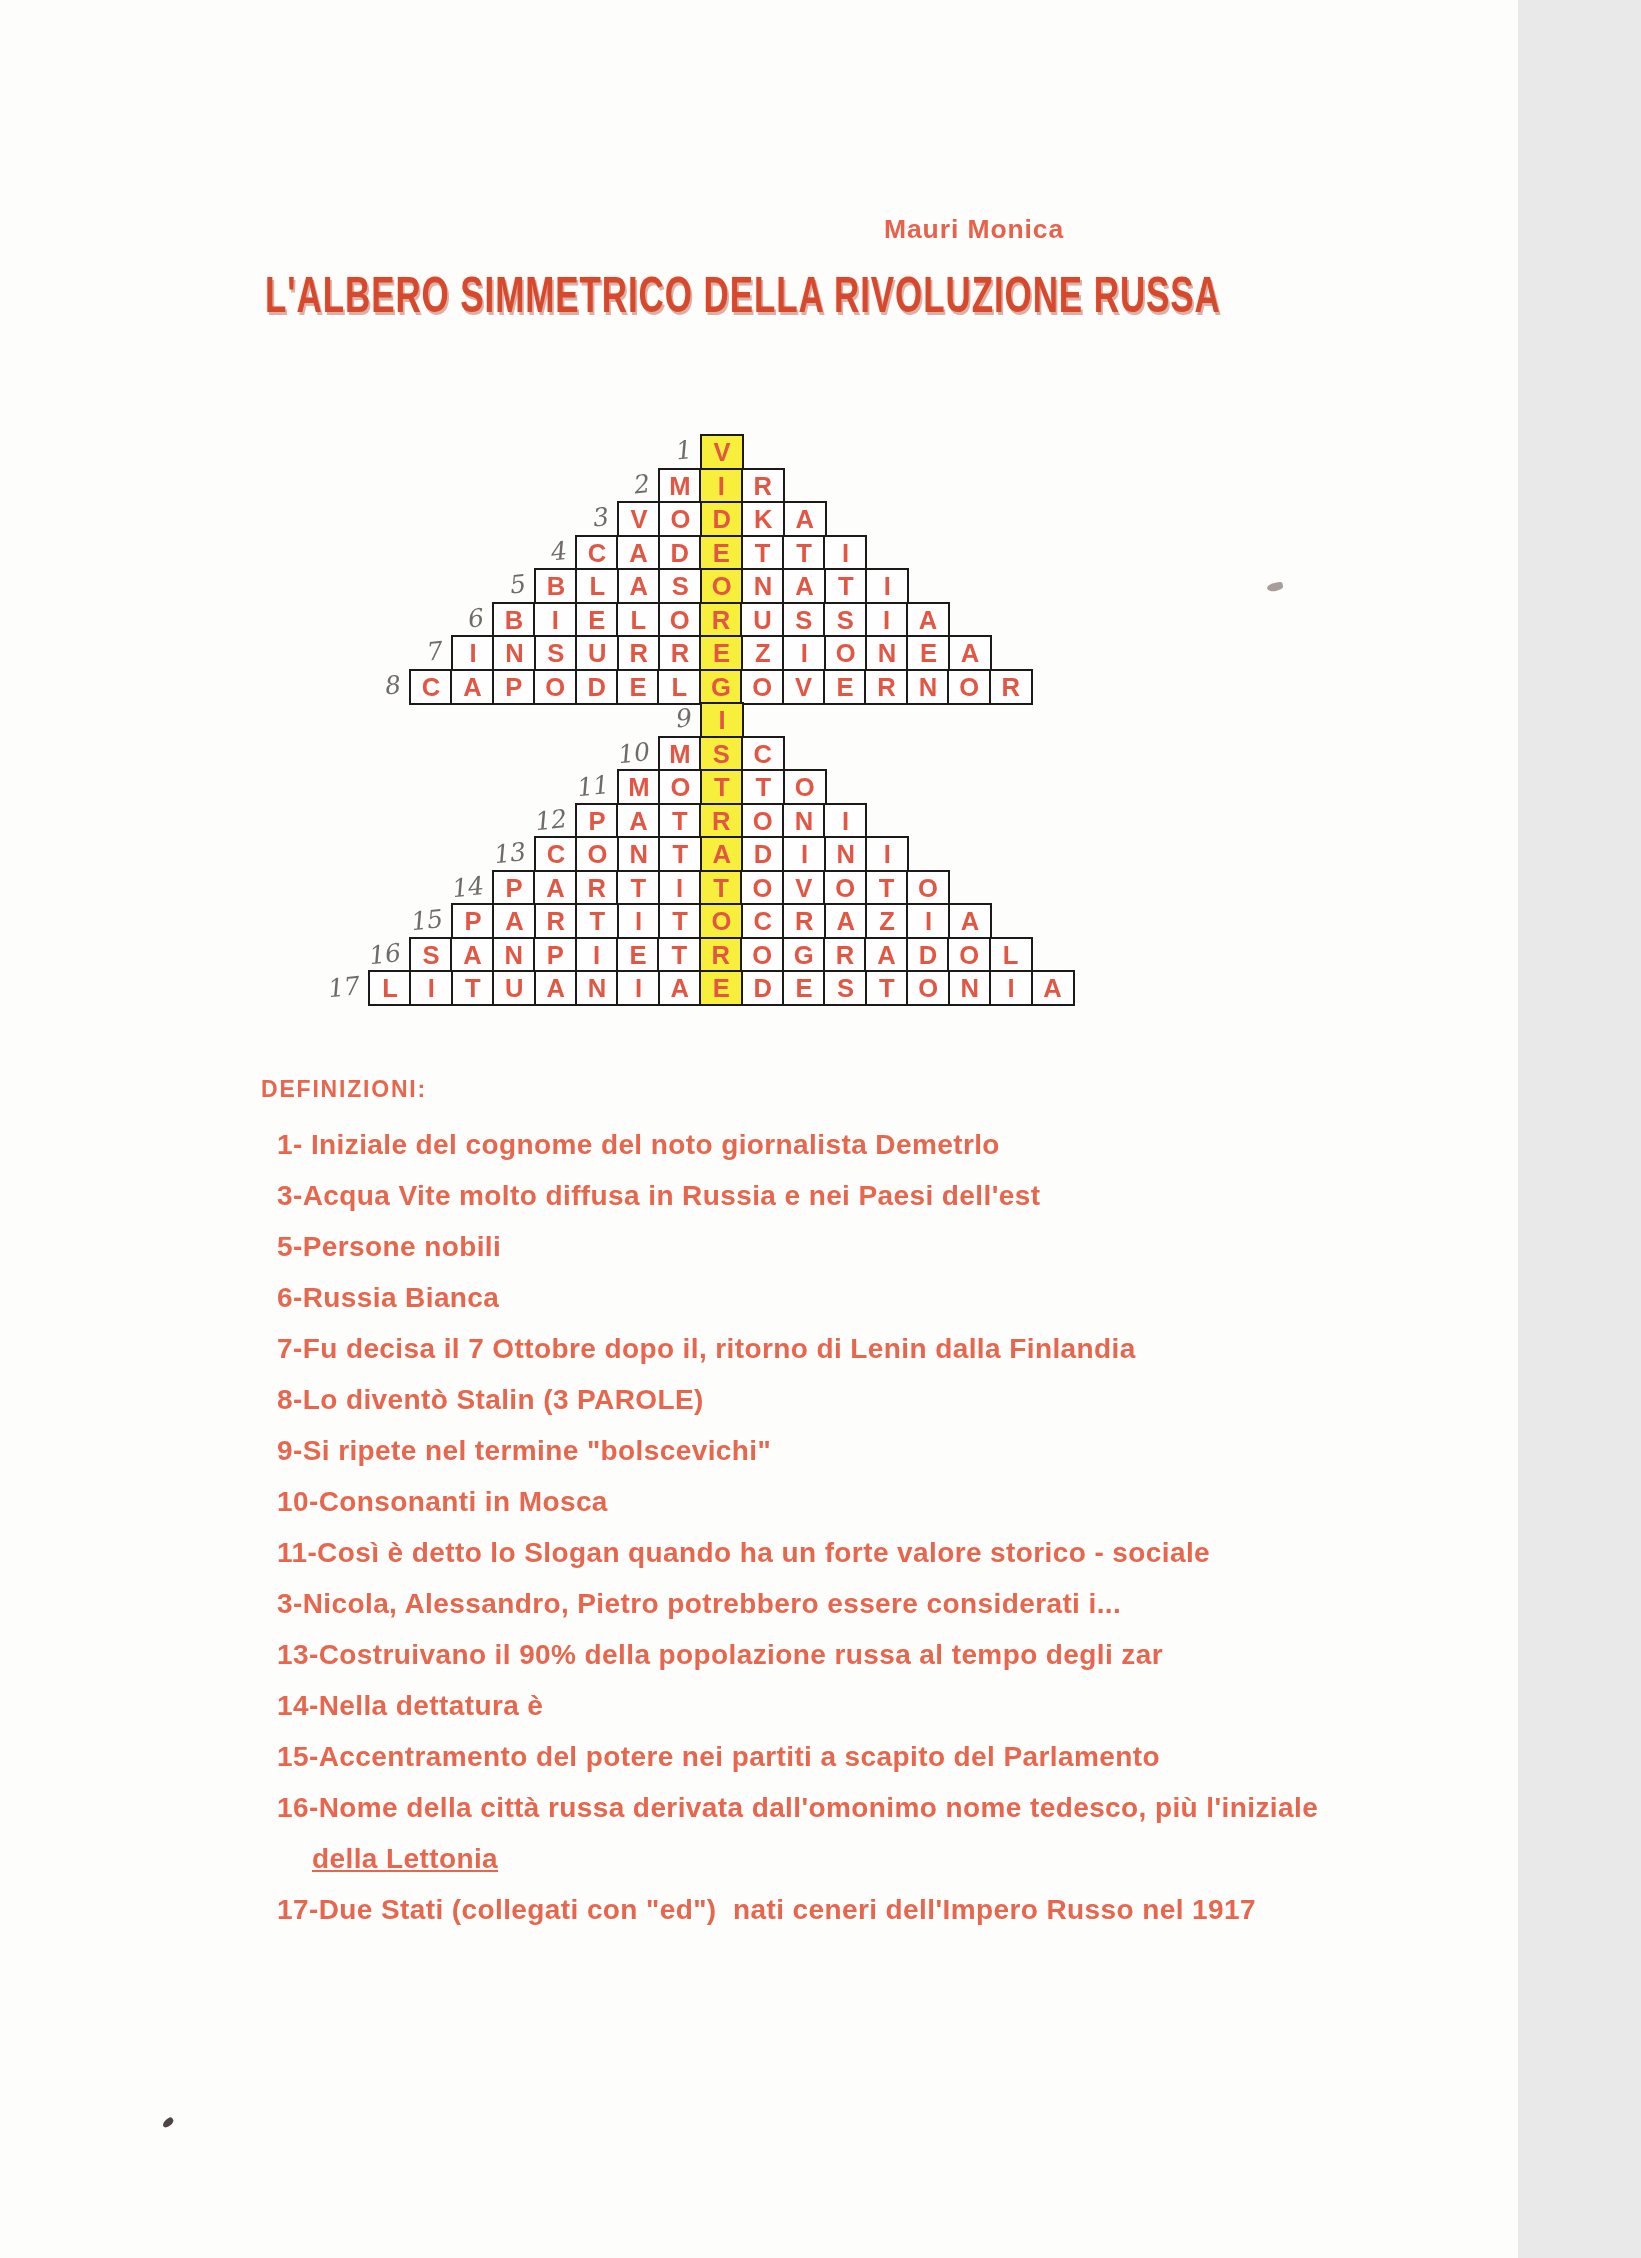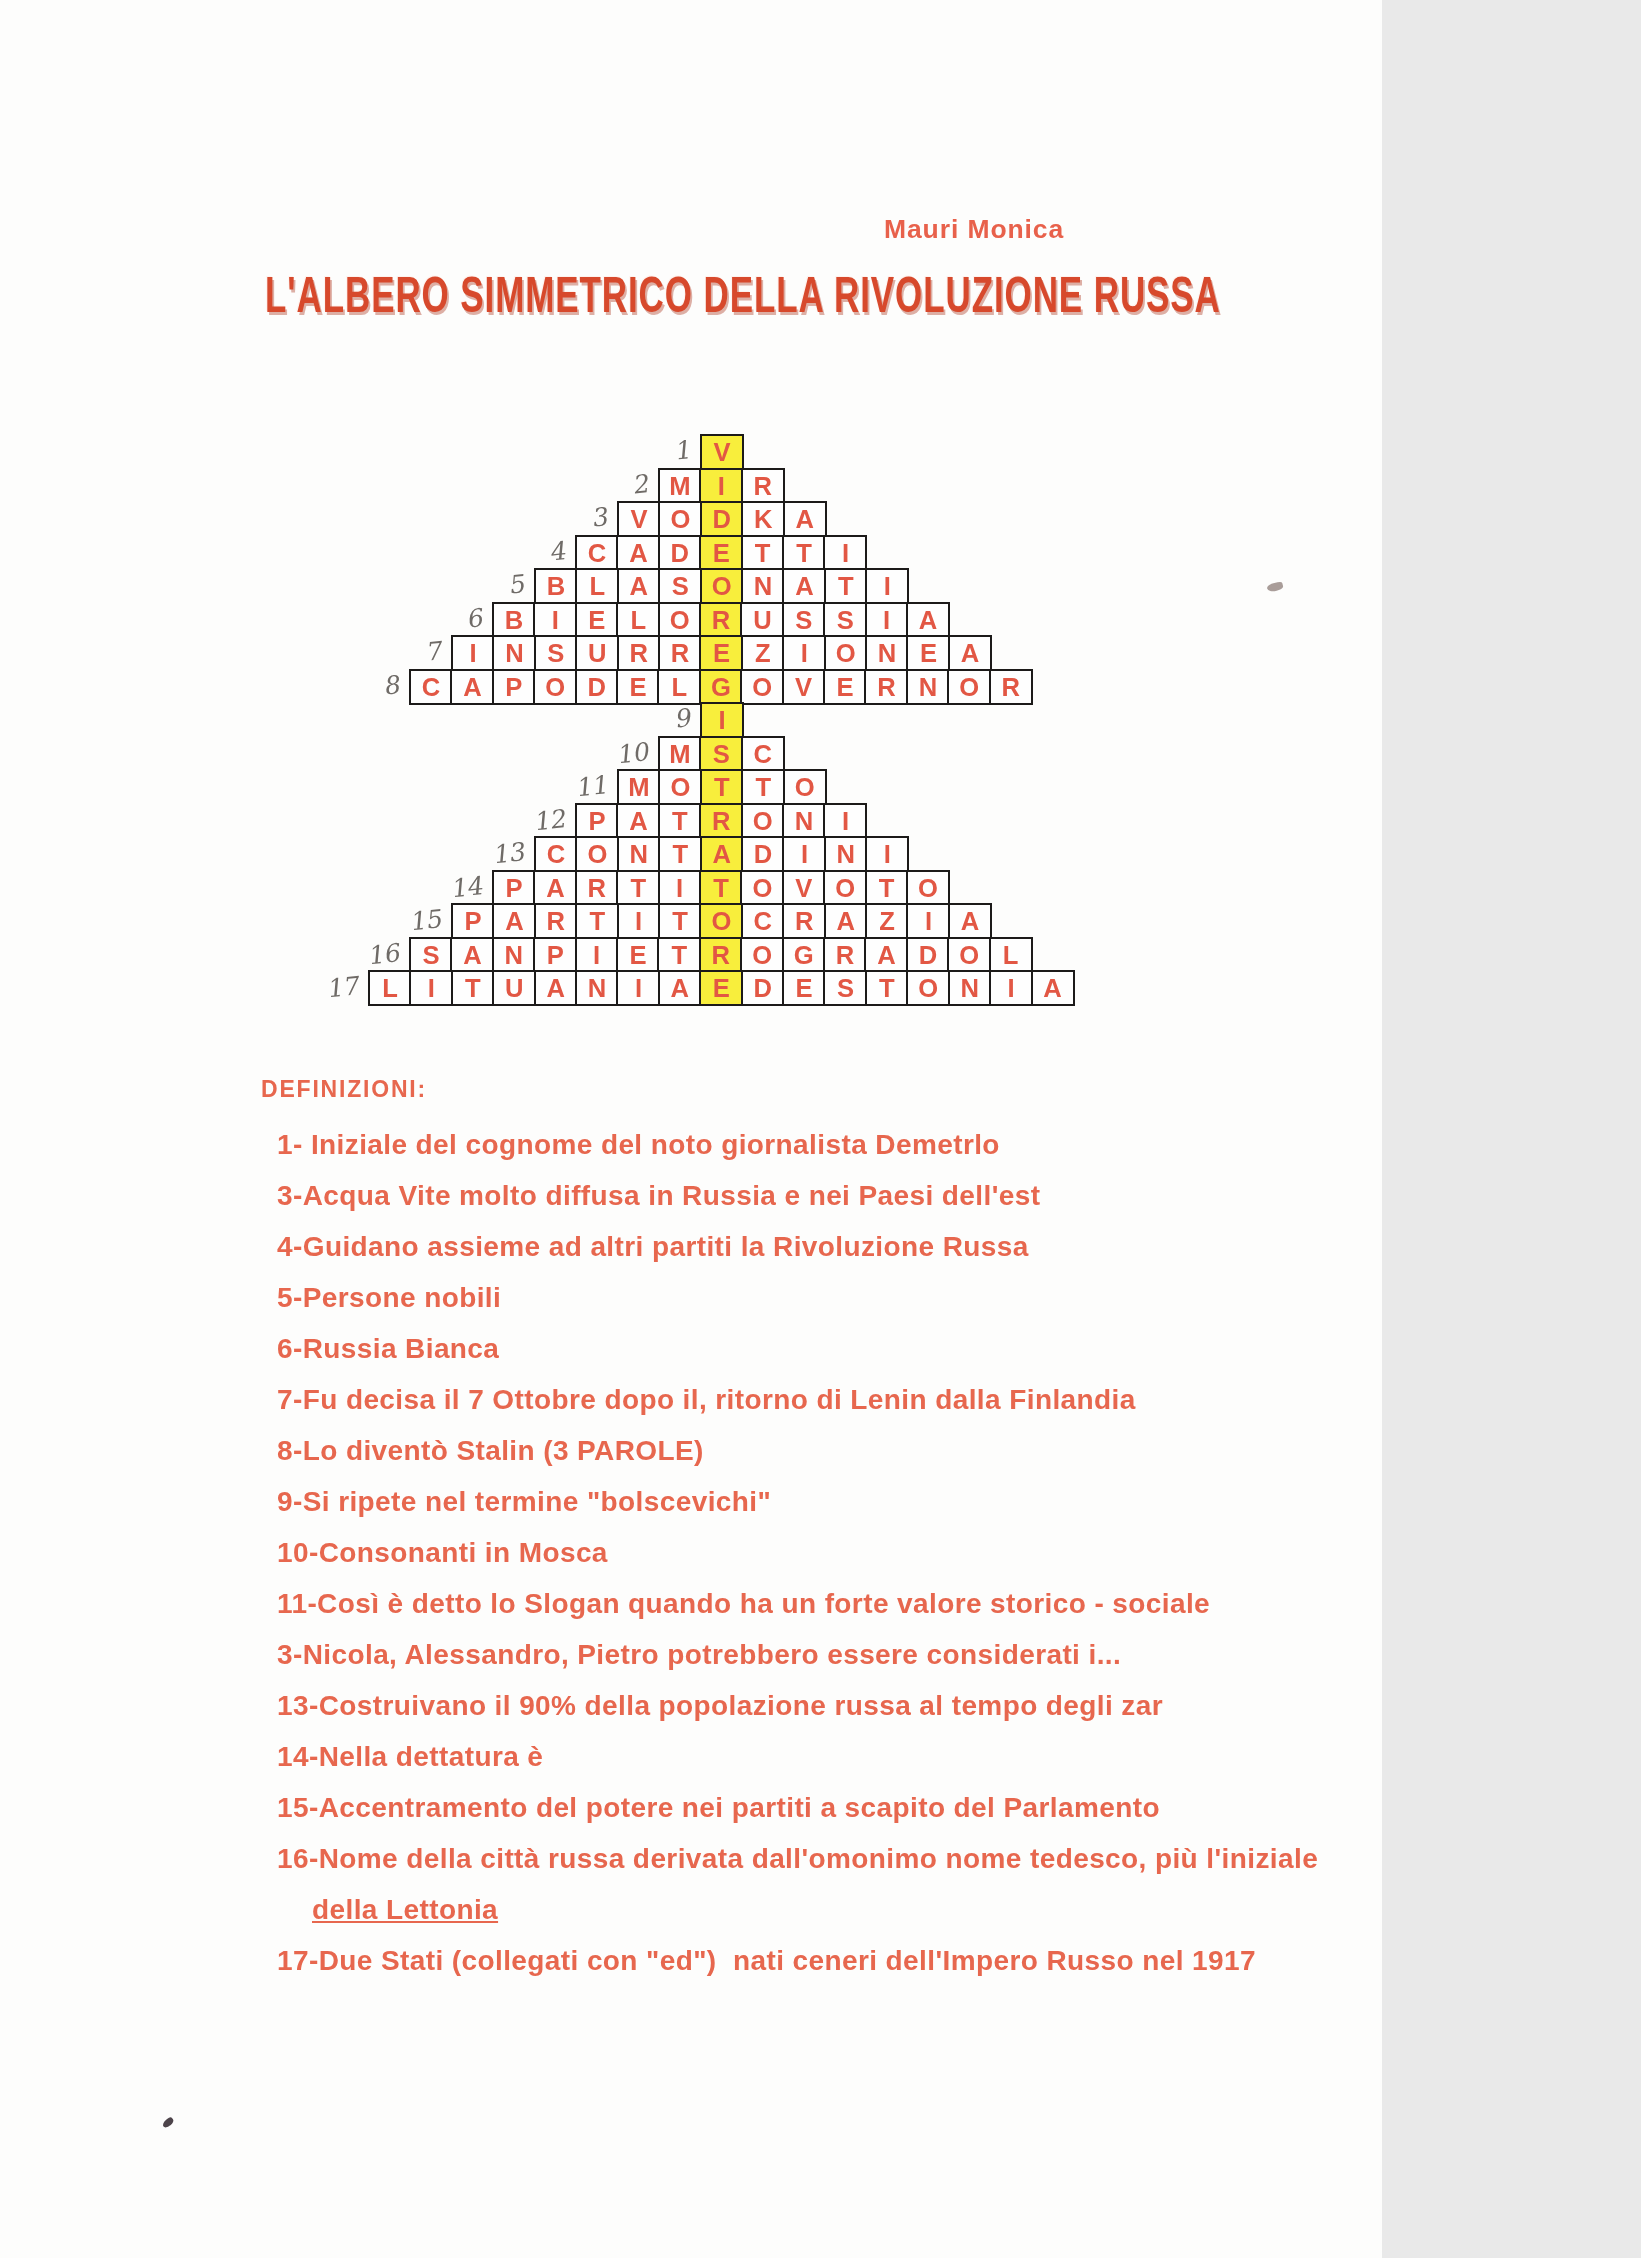--- a/index.html
+++ b/index.html
@@ -1,17 +1,17 @@
 <!DOCTYPE html>
 <html style="font-size:14px"><head>
 <meta charset="utf-8">
 <style>
   html,body{margin:0;padding:0;background:#e9e9e9;}
   .page{
-    position:relative;width:1382px;height:2258px;background:#fdfdfc;overflow:hidden;
+    position:relative;width:1518px;height:2258px;background:#fdfdfc;overflow:hidden;
     font-family:"Liberation Sans","DejaVu Sans",sans-serif;
   }
   .author{
     position:absolute;left:884px;top:214px;
     font-size:26.5px;font-weight:700;color:#e8614b;letter-spacing:0.9px;
   }
   .title{
     position:absolute;left:265px;top:266px;margin:0;white-space:nowrap;
     font-size:35px;font-weight:900;color:#d7492c;letter-spacing:0.9px;
     transform:scaleY(1.45);transform-origin:0 0;
@@ -257,21 +257,20 @@
         <div class="cell">I</div>
         <div class="cell">A</div>
       </div>
     </div>
 
   <div class="defs-heading">DEFINIZIONI:</div>
 
   <div class="clues">
       <div class="clue-line">1- Iniziale del cognome del noto giornalista Demetrlo</div>
       <div class="clue-line">3-Acqua Vite molto diffusa in Russia e nei Paesi dell'est</div>
-      <div class="clue-line">4-Guidano assieme ad altri partiti la Rivoluzione Russa</div>
       <div class="clue-line">5-Persone nobili</div>
       <div class="clue-line">6-Russia Bianca</div>
       <div class="clue-line">7-Fu decisa il 7 Ottobre dopo il, ritorno di Lenin dalla Finlandia</div>
       <div class="clue-line">8-Lo diventò Stalin (3 PAROLE)</div>
       <div class="clue-line">9-Si ripete nel termine "bolscevichi"</div>
       <div class="clue-line">10-Consonanti in Mosca</div>
       <div class="clue-line">11-Così è detto lo Slogan quando ha un forte valore storico - sociale</div>
       <div class="clue-line">3-Nicola, Alessandro, Pietro potrebbero essere considerati i...</div>
       <div class="clue-line">13-Costruivano il 90% della popolazione russa al tempo degli zar</div>
       <div class="clue-line">14-Nella dettatura è</div>

